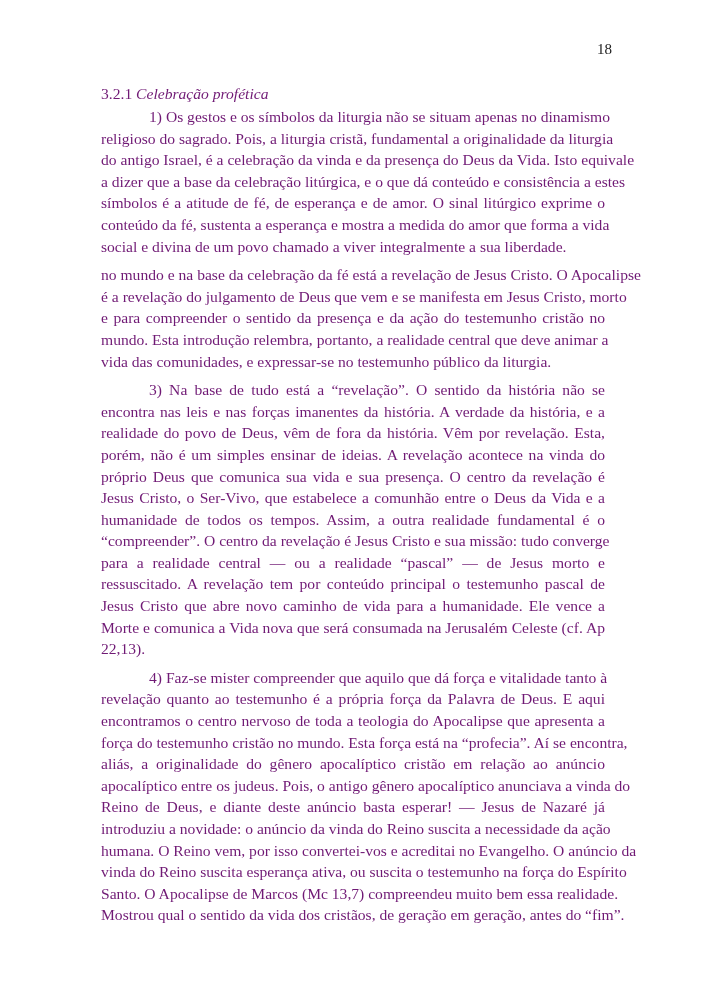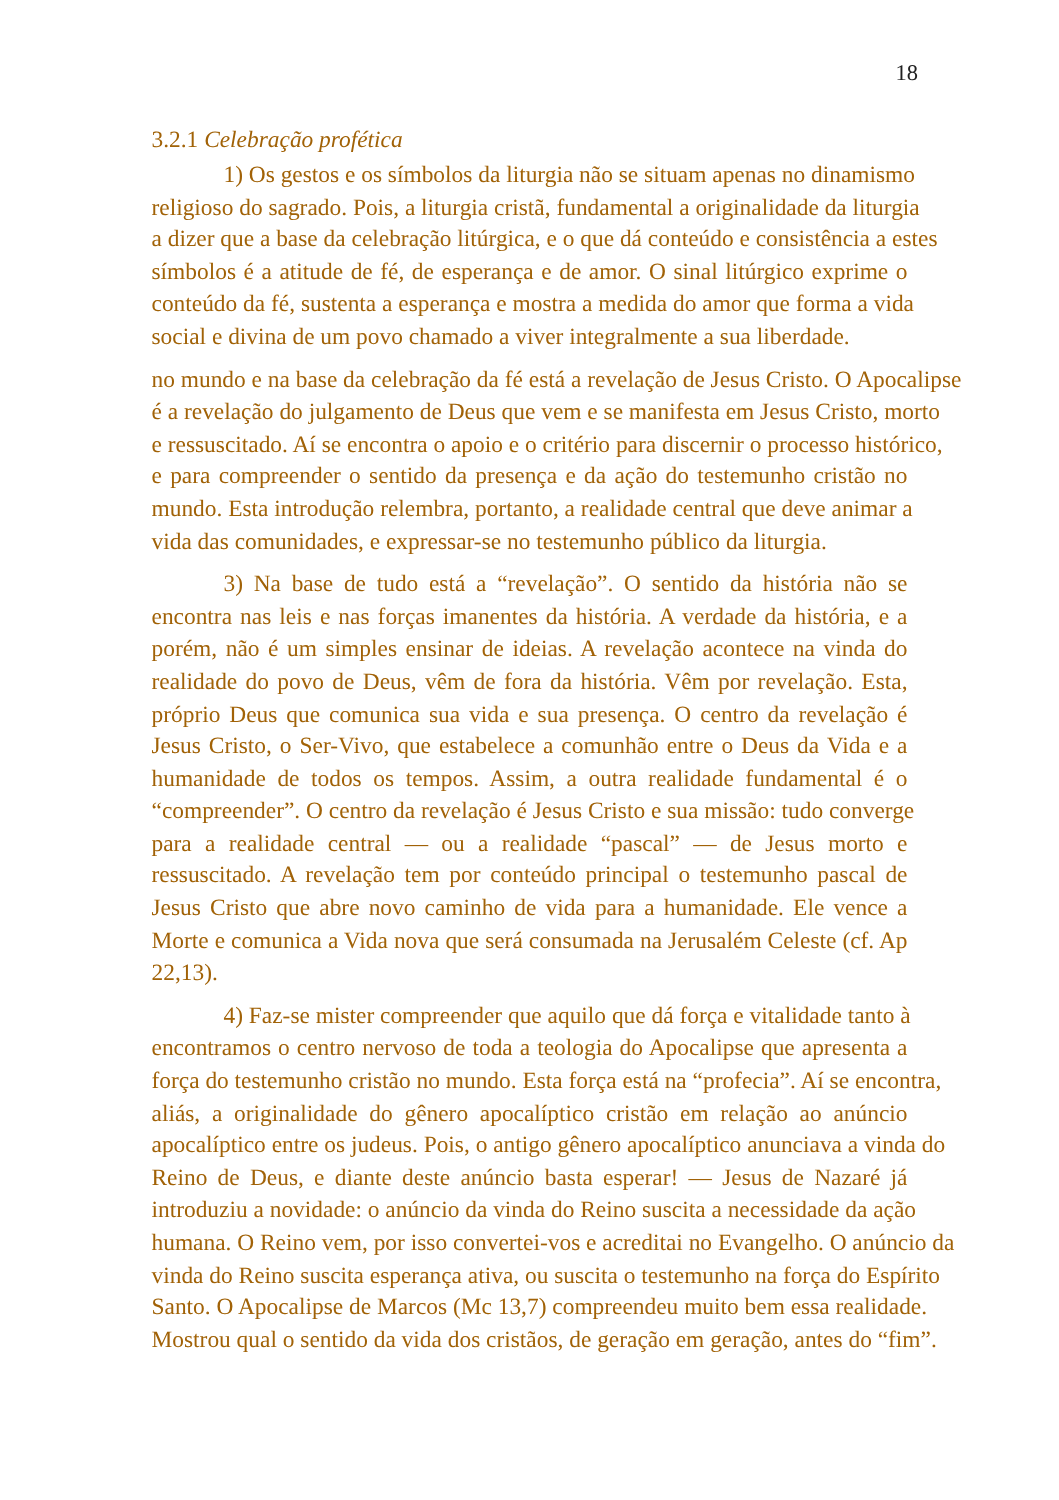--- a/index.html
+++ b/index.html
@@ -8,21 +8,21 @@
     position: absolute; left: 0; top: 0; width: 706px; height: 1000px;
     background: #ffffff; color: #1a1a1a;
     font-family: "DejaVu Serif", serif;
   }
   .page-number {
     position: absolute; top: 41px; right: 94px;
     font-family: "Liberation Serif", serif; font-size: 15px; color: #222;
   }
   .content {
     position: absolute; left: 101px; top: 82px; width: 504px;
-    font-family: "Liberation Serif", serif; font-size: 15.6px; color: #a16207;
+    font-family: "Liberation Serif", serif; font-size: 15.6px; color: #701a75;
   }
   .heading { height: 24px; line-height: 24px; margin-bottom: 0px; }
   .heading .num { font-style: normal; }
   .heading .title { font-style: italic; }
   .para { margin-bottom: 7px; }
   .line {
     height: 21.6px; line-height: 21.6px; white-space: nowrap;
     text-align: justify; text-align-last: justify;
   }
   .line.first { padding-left: 48px; }
@@ -36,50 +36,51 @@
 
   <div class="content">
     <div class="heading">
       <span class="num">3.2.1</span>
       <span class="title">Celebração profética</span>
     </div>
     <div id="paragraphs">
         <div class="para">
           <div class="line first">1) Os gestos e os símbolos da liturgia não se situam apenas no dinamismo</div>
           <div class="line">religioso do sagrado. Pois, a liturgia cristã, fundamental a originalidade da liturgia</div>
+          <div class="line">do antigo Israel, é a celebração da vinda e da presença do Deus da Vida. Isto equivale</div>
           <div class="line">a dizer que a base da celebração litúrgica, e o que dá conteúdo e consistência a estes</div>
           <div class="line">símbolos é a atitude de fé, de esperança e de amor. O sinal litúrgico exprime o</div>
           <div class="line">conteúdo da fé, sustenta a esperança e mostra a medida do amor que forma a vida</div>
           <div class="line last">social e divina de um povo chamado a viver integralmente a sua liberdade.</div>
         </div>
         <div class="para">
           <div class="line">no mundo e na base da celebração da fé está a revelação de Jesus Cristo. O Apocalipse</div>
           <div class="line">é a revelação do julgamento de Deus que vem e se manifesta em Jesus Cristo, morto</div>
-          <div class="line">e ressuscitado. Aí se encontra o apoio e o critério para discernir o processo histórico,</div>
           <div class="line">e para compreender o sentido da presença e da ação do testemunho cristão no</div>
           <div class="line">mundo. Esta introdução relembra, portanto, a realidade central que deve animar a</div>
           <div class="line last">vida das comunidades, e expressar-se no testemunho público da liturgia.</div>
         </div>
         <div class="para">
           <div class="line first">3) Na base de tudo está a “revelação”. O sentido da história não se</div>
           <div class="line">encontra nas leis e nas forças imanentes da história. A verdade da história, e a</div>
+          <div class="line">realidade do povo de Deus, vêm de fora da história. Vêm por revelação. Esta,</div>
           <div class="line">porém, não é um simples ensinar de ideias. A revelação acontece na vinda do</div>
-          <div class="line">realidade do povo de Deus, vêm de fora da história. Vêm por revelação. Esta,</div>
           <div class="line">próprio Deus que comunica sua vida e sua presença. O centro da revelação é</div>
           <div class="line">Jesus Cristo, o Ser-Vivo, que estabelece a comunhão entre o Deus da Vida e a</div>
           <div class="line">humanidade de todos os tempos. Assim, a outra realidade fundamental é o</div>
           <div class="line">“compreender”. O centro da revelação é Jesus Cristo e sua missão: tudo converge</div>
           <div class="line">para a realidade central — ou a realidade “pascal” — de Jesus morto e</div>
           <div class="line">ressuscitado. A revelação tem por conteúdo principal o testemunho pascal de</div>
           <div class="line">Jesus Cristo que abre novo caminho de vida para a humanidade. Ele vence a</div>
           <div class="line">Morte e comunica a Vida nova que será consumada na Jerusalém Celeste (cf. Ap</div>
           <div class="line last">22,13).</div>
         </div>
         <div class="para">
           <div class="line first">4) Faz-se mister compreender que aquilo que dá força e vitalidade tanto à</div>
+          <div class="line">revelação quanto ao testemunho é a própria força da Palavra de Deus. E aqui</div>
           <div class="line">encontramos o centro nervoso de toda a teologia do Apocalipse que apresenta a</div>
           <div class="line">força do testemunho cristão no mundo. Esta força está na “profecia”. Aí se encontra,</div>
           <div class="line">aliás, a originalidade do gênero apocalíptico cristão em relação ao anúncio</div>
           <div class="line">apocalíptico entre os judeus. Pois, o antigo gênero apocalíptico anunciava a vinda do</div>
           <div class="line">Reino de Deus, e diante deste anúncio basta esperar! — Jesus de Nazaré já</div>
           <div class="line">introduziu a novidade: o anúncio da vinda do Reino suscita a necessidade da ação</div>
           <div class="line">humana. O Reino vem, por isso convertei-vos e acreditai no Evangelho. O anúncio da</div>
           <div class="line">vinda do Reino suscita esperança ativa, ou suscita o testemunho na força do Espírito</div>
           <div class="line">Santo. O Apocalipse de Marcos (Mc 13,7) compreendeu muito bem essa realidade.</div>
           <div class="line">Mostrou qual o sentido da vida dos cristãos, de geração em geração, antes do “fim”.</div>

